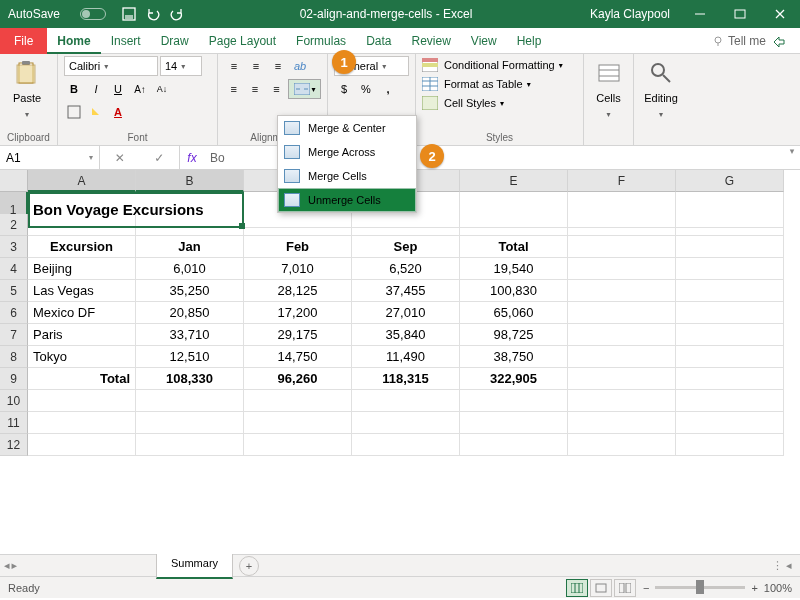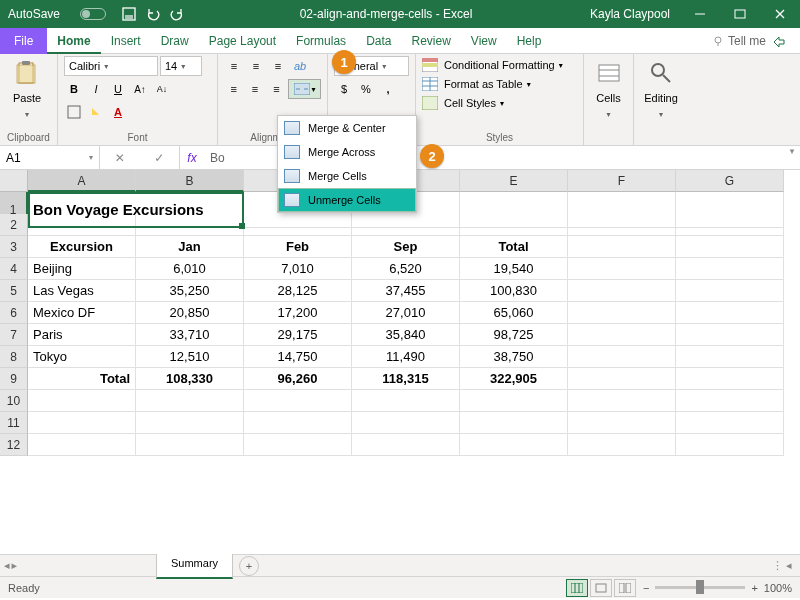--- a/index.html
+++ b/index.html
@@ -12,21 +12,21 @@
 .titlebar .toggle::after { content: ""; position: absolute; width: 8px; height: 8px; background: #fff; border-radius: 50%; top: 1px; left: 1px; }
 .titlebar .qat { display: flex; gap: 2px; padding: 0 4px; }
 .titlebar .qat-icon { width: 22px; height: 22px; display: flex; align-items: center; justify-content: center; }
 .titlebar .title { flex: 1; text-align: center; }
 .titlebar .user { padding: 0 10px; }
 .titlebar .winbtn { width: 40px; height: 28px; display: flex; align-items: center; justify-content: center; }
 
 
 .ribbon-tabs { height: 26px; background: #fff; display: flex; align-items: center; border-bottom: 1px solid #d4d4d4; font-size: 12px; }
 .ribbon-tabs .tab { padding: 0 10px; height: 26px; line-height: 26px; color: #217346; cursor: default; }
-.ribbon-tabs .tab.file { color: #fff; background: #8b5cf6; padding: 0 14px; }
+.ribbon-tabs .tab.file { color: #fff; background: #ef4444; padding: 0 14px; }
 .ribbon-tabs .tab.active { border-bottom: 2px solid #217346; font-weight: 600; }
 .ribbon-tabs .spacer { flex: 1; }
 .ribbon-tabs .tellme { color: #666; display: flex; align-items: center; gap: 4px; padding: 0 6px; }
 .ribbon-tabs .share { width: 28px; text-align: center; color: #217346; }
 
 
 .ribbon { height: 92px; background: #f3f2f1; border-bottom: 1px solid #d4d4d4; display: flex; font-size: 11px; position: relative; }
 .group { border-right: 1px solid #d4d4d4; padding: 2px 6px; display: flex; flex-direction: column; justify-content: space-between; }
 .group-label { text-align: center; color: #666; font-size: 10px; padding-top: 2px; }
 .group-body { flex: 1; display: flex; align-items: flex-start; gap: 4px; }
@@ -36,21 +36,21 @@
 .stack { display: flex; flex-direction: column; gap: 3px; }
 .row { display: flex; align-items: center; gap: 2px; }
 .smbtn { width: 20px; height: 20px; border: 1px solid transparent; display: flex; align-items: center; justify-content: center; background: transparent; }
 .combo { height: 20px; border: 1px solid #c8c6c4; background: #fff; display: flex; align-items: center; padding: 0 4px; font-size: 11px; }
 .combo .dd { margin-left: 4px; font-size: 8px; color: #666; }
 .highlight-btn { border: 1px solid #a6a6a6; background: #d6e9d8; }
 
 
 .merge-menu { position: absolute; top: 61px; left: 277px; width: 140px; background: #fff; border: 1px solid #c8c6c4; box-shadow: 2px 2px 6px rgba(0,0,0,0.25); z-index: 50; font-size: 11px; }
 .merge-menu .mitem { display: flex; align-items: center; gap: 8px; padding: 4px 6px; height: 24px; }
-.merge-menu .mitem.hovered { background: #14b8a6; border: 1px solid #9bc2ab; padding: 3px 5px; }
+.merge-menu .mitem.hovered { background: #15803d; border: 1px solid #9bc2ab; padding: 3px 5px; }
 .merge-menu .micon { width: 16px; height: 14px; border: 1px solid #5b8fb9; position: relative; background: linear-gradient(#e8f0f8,#d0dfec); }
 
 
 .badge { position: absolute; width: 24px; height: 24px; border-radius: 50%; background: #e8891a; color: #fff; display: flex; align-items: center; justify-content: center; font-weight: bold; font-size: 13px; z-index: 60; box-shadow: 0 1px 2px rgba(0,0,0,0.3); }
 
 
 .fbar { height: 24px; border-bottom: 1px solid #d4d4d4; display: flex; align-items: stretch; font-size: 12px; }
 .fbar .namebox { width: 100px; border-right: 1px solid #d4d4d4; display: flex; align-items: center; padding: 0 6px; background: #fff; }
 .fbar .fxbtns { width: 80px; display: flex; align-items: center; justify-content: space-around; color: #888; border-right: 1px solid #d4d4d4; }
 .fbar .fx { width: 24px; display:flex; align-items:center; justify-content:center; font-style: italic; color: #6d28d9; }

